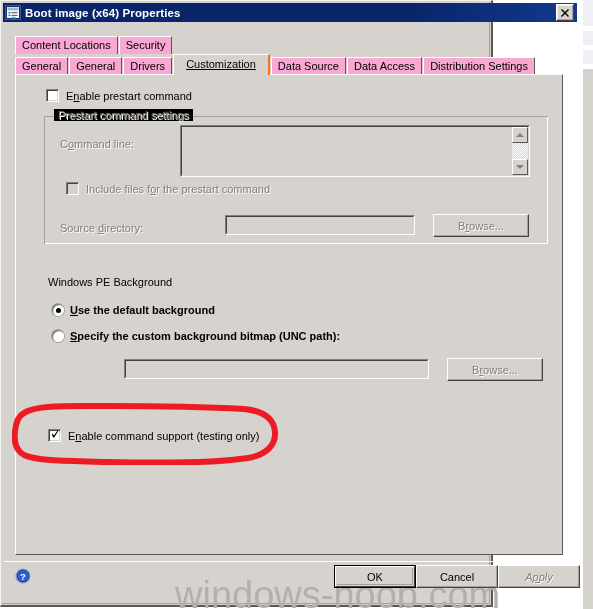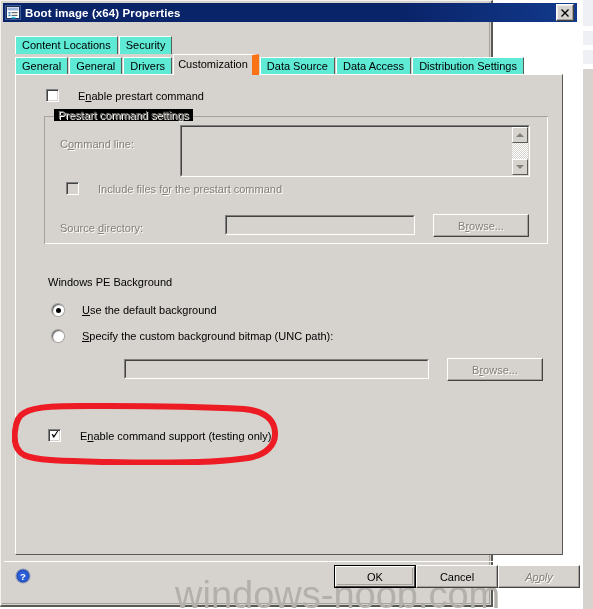--- a/index.html
+++ b/index.html
@@ -109,41 +109,42 @@
     position: absolute;
     left: 14px; top: 53px;
     height: 21px;
     display: flex;
     align-items: flex-end;
   }
   .tab {
     height: 18px;
     line-height: 17px;
     padding: 0 6px;
-    background: #5eead4;
+    background: #f9a8d4;
     border-top: 1px solid #ffffff;
     border-left: 1px solid #ffffff;
     border-right: 1px solid #5a5a54;
     font-size: 11px;
     white-space: nowrap;
     box-sizing: border-box;
     margin-right: 1px;
     cursor: default;
     color: #000;
   }
   .tab.selected {
     height: 21px;
     line-height: 19px;
     margin-top: -3px;
-    border-right: 7px solid #f97316;
+    border-right: 2px solid #f97316;
     border-bottom: none;
     background: #d6d3ce;
     position: relative;
     z-index: 5;
-    padding: 0 4px;
+    padding: 0 12px;
+    text-decoration: underline;
   }
 
   
   #page-panel {
     position: absolute;
     left: 14px; top: 73px;
     width: 548px;
     height: 481px;
     background: #d6d3ce;
     border-top: 1px solid #ffffff;
@@ -172,21 +173,21 @@
     flex: 0 0 auto;
     position: relative;
   }
   .cb-box.disabled { background: #d6d3ce; }
   .cb-check {
     position: absolute;
     left: 2px; top: 0px;
     width: 8px; height: 9px;
   }
   .cb-label {
-    margin-left: 19px;
+    margin-left: 7px;
     font-size: 11px;
     white-space: nowrap;
   }
   .cb-label.disabled { color: #848078; text-shadow: 1px 1px 0 #ffffff; }
 
   .radio-row {
     position: absolute;
     display: flex;
     align-items: center;
     cursor: default;
@@ -201,23 +202,24 @@
     box-sizing: border-box;
   }
   .rb-dot {
     position: absolute;
     left: 3.5px; top: 3.5px;
     width: 5px; height: 5px;
     border-radius: 50%;
     background: #000000;
   }
   .rb-label {
-    margin-left: 18px;
+    margin-left: 6px;
     font-size: 11px;
     white-space: nowrap;
+    font-weight: bold;
   }
 
   u.acc { text-decoration: underline; }
 
   
   #groupbox {
     position: absolute;
     left: 28px; top: 41px;
     width: 504px; height: 128px;
     border: 1px solid #ffffff;

